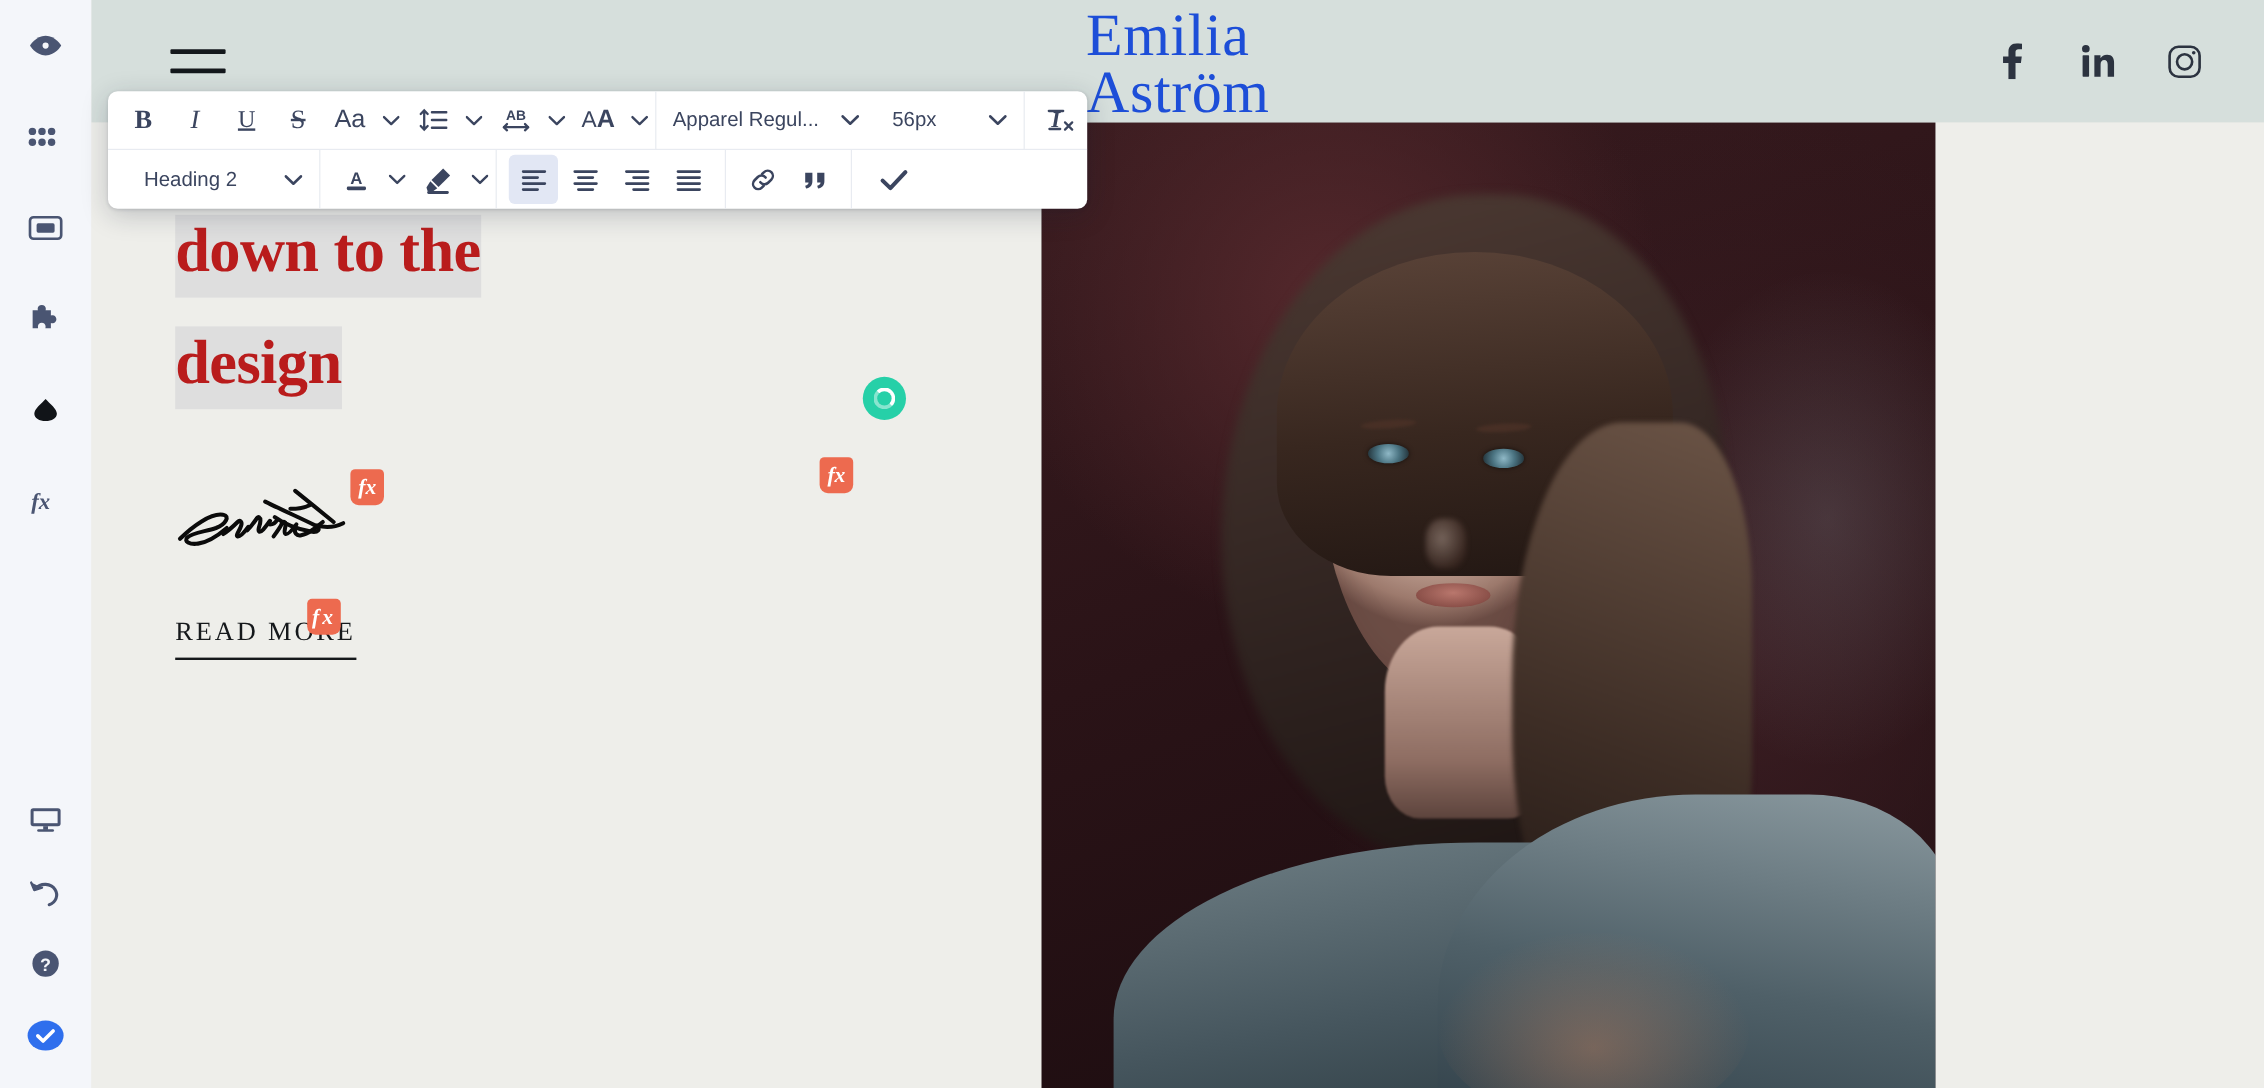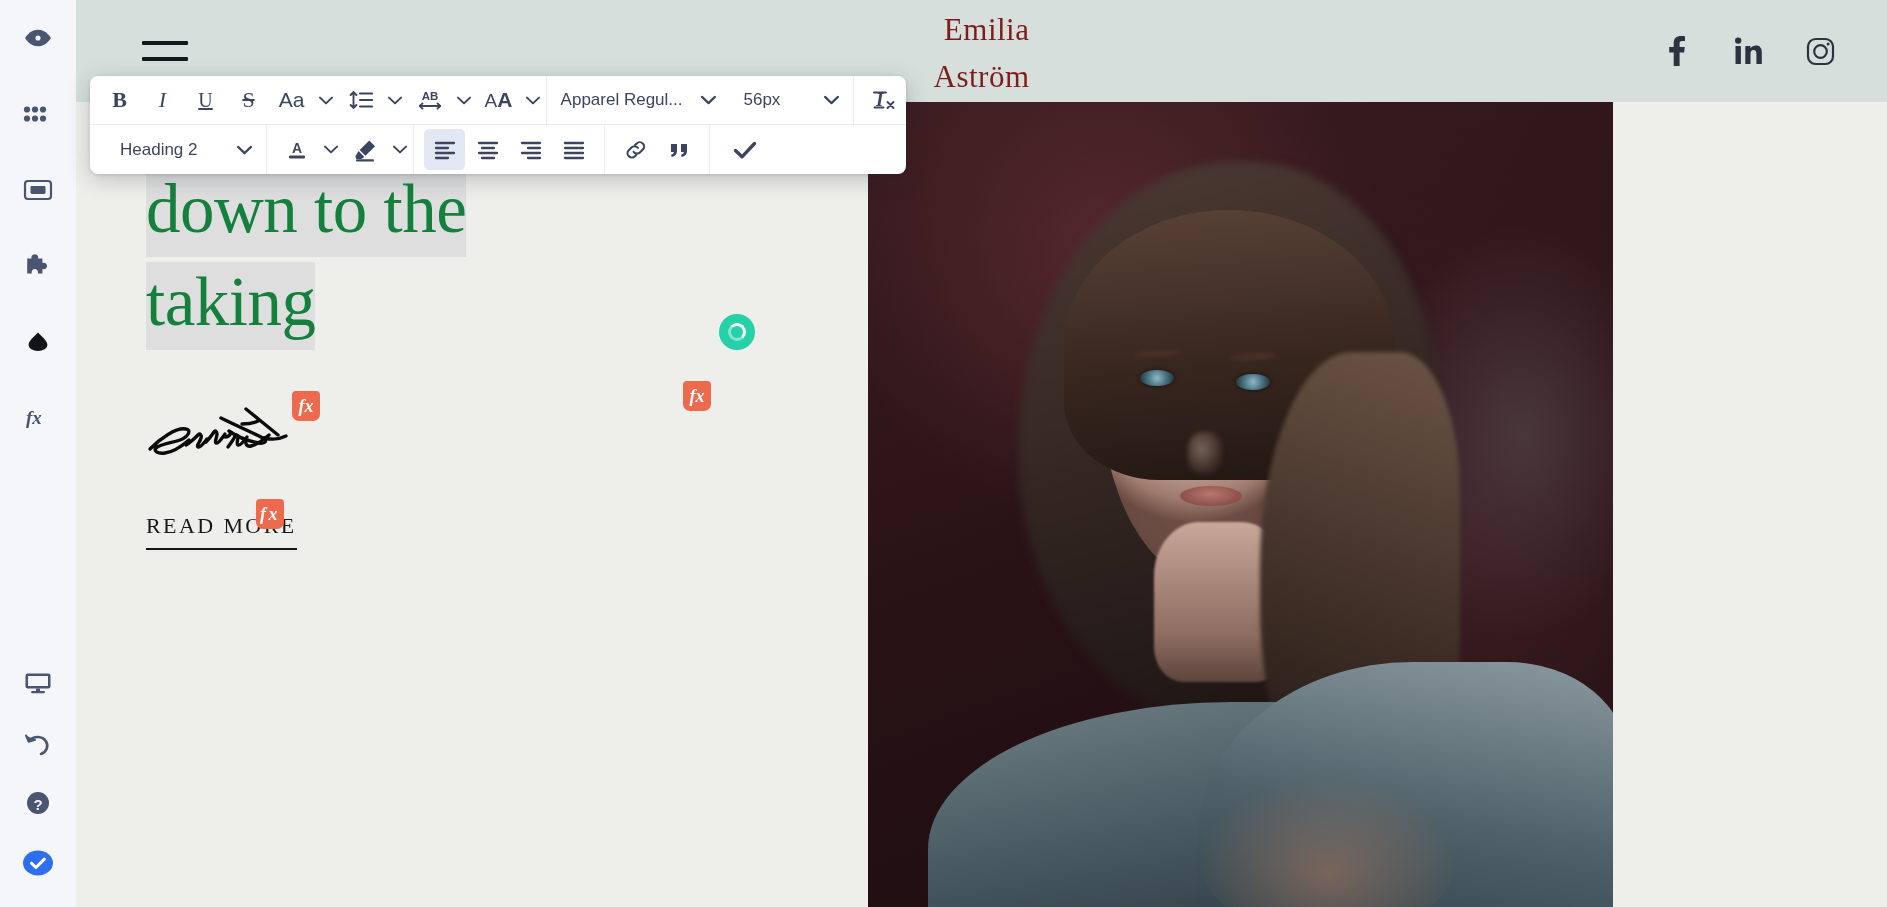--- a/index.html
+++ b/index.html
@@ -46,25 +46,25 @@
     position: absolute; left: 66px; top: 50%; transform: translateY(-50%);
     width: 46px; cursor: pointer;
   }
   .hamburger span {
     display: block; height: 4px; background: #14181c; border-radius: 1px;
   }
   .hamburger span + span { margin-top: 12px; }
   .brand {
     position: absolute; left: 50%; top: 6px;
     transform: translateX(-50%);
-    text-align: right;
+    text-align: left;
     font-family: "Liberation Serif", serif;
-    font-size: 31px;
+    font-size: 50px;
     line-height: 47px;
-    color: #7f1d1d;
+    color: #1d4ed8;
     letter-spacing: 0.5px;
     white-space: nowrap;
   }
   .socials {
     position: absolute; right: 52px; top: 50%; transform: translateY(-50%);
     display: flex; align-items: center; gap: 42px;
     color: #2c3340;
   }
   .socials .soc { width: 30px; height: 32px; display: flex; align-items: center; justify-content: center; cursor: pointer; }
 
@@ -168,24 +168,24 @@
   .p-warm {
     position: absolute; left: 330px; bottom: -30px; width: 260px; height: 160px;
     border-radius: 50%;
     background: radial-gradient(ellipse at 50% 60%, rgba(206,132,92,0.38) 0%, rgba(0,0,0,0) 72%);
   }
 
   
   .hero-content { position: absolute; left: 70px; top: 70px; width: 640px; }
   .hero-h2 {
     font-family: "Liberation Serif", serif;
-    font-size: 69px;
+    font-size: 52px;
     line-height: 93px;
-    font-weight: 400;
-    color: #15803d;
+    font-weight: 700;
+    color: #b91c1c;
     letter-spacing: -0.5px;
   }
   .hero-h2 .sel {
     background: #dedede;
     padding: 2px 0 10px 0;
     box-decoration-break: clone;
     -webkit-box-decoration-break: clone;
   }
   .hero-p {
     position: relative;
@@ -431,21 +431,21 @@
             <rect x="2" y="2" width="25" height="25" rx="7.5"></rect>
             <circle cx="14.5" cy="14.5" r="6.3"></circle>
             <circle cx="22.1" cy="6.9" r="1.5" fill="currentColor" stroke="none"></circle>
           </svg>
         </span>
       </div>
     </div>
 
     <div class="hero-content">
 
-      <h2 class="hero-h2"><span class="sel">The Art of distilling</span><br><span class="sel">down to the</span><br><span class="sel">taking</span></h2>
+      <h2 class="hero-h2"><span class="sel">The Art of distilling</span><br><span class="sel">down to the</span><br><span class="sel">design</span></h2>
 
       <div class="hero-p">
         <span class="fx fx-p">fx</span>
       </div>
 
       <div class="signature">
         <svg width="200" height="70" viewBox="0 0 200 70" fill="none" stroke="#0b0b0b" stroke-width="3.4" stroke-linecap="round" stroke-linejoin="round">
           <path d="M4 48c10-10 26-22 36-20 6 1 2 8-6 11-9 3-20 4-24 8-3 3 2 6 9 5 9-1 17-7 24-13"></path>
           <path d="M40 44c5-3 9-7 12-10 2-2 4 0 3 3-1 4-5 8-3 9 2 1 6-4 9-8"></path>
           <path d="M60 41c3-3 6-7 8-10 1-2 3-1 3 2 0 4-3 8-1 9 2 1 6-5 9-9"></path>

